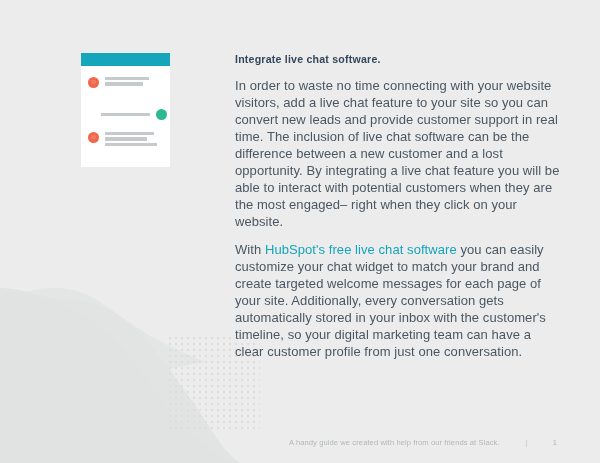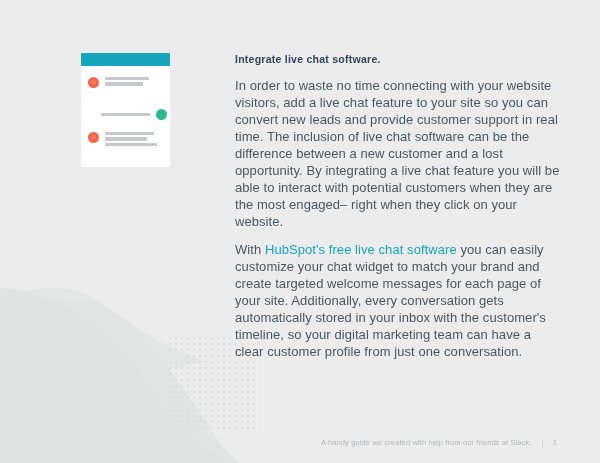--- a/index.html
+++ b/index.html
@@ -152,21 +152,21 @@
   }
 
   
   #footer {
     position: absolute;
     right: 43px;
     bottom: 16px;
     z-index: 4;
     display: flex;
     align-items: baseline;
-    gap: 0;
+    gap: 16px;
     font-size: 7.6px;
     color: #b2b7ba;
     letter-spacing: 0.01em;
     white-space: nowrap;
   }
   #footer-sep {
     margin: 0 9px 0 10px;
     color: #c3c7ca;
   }
 </style>

